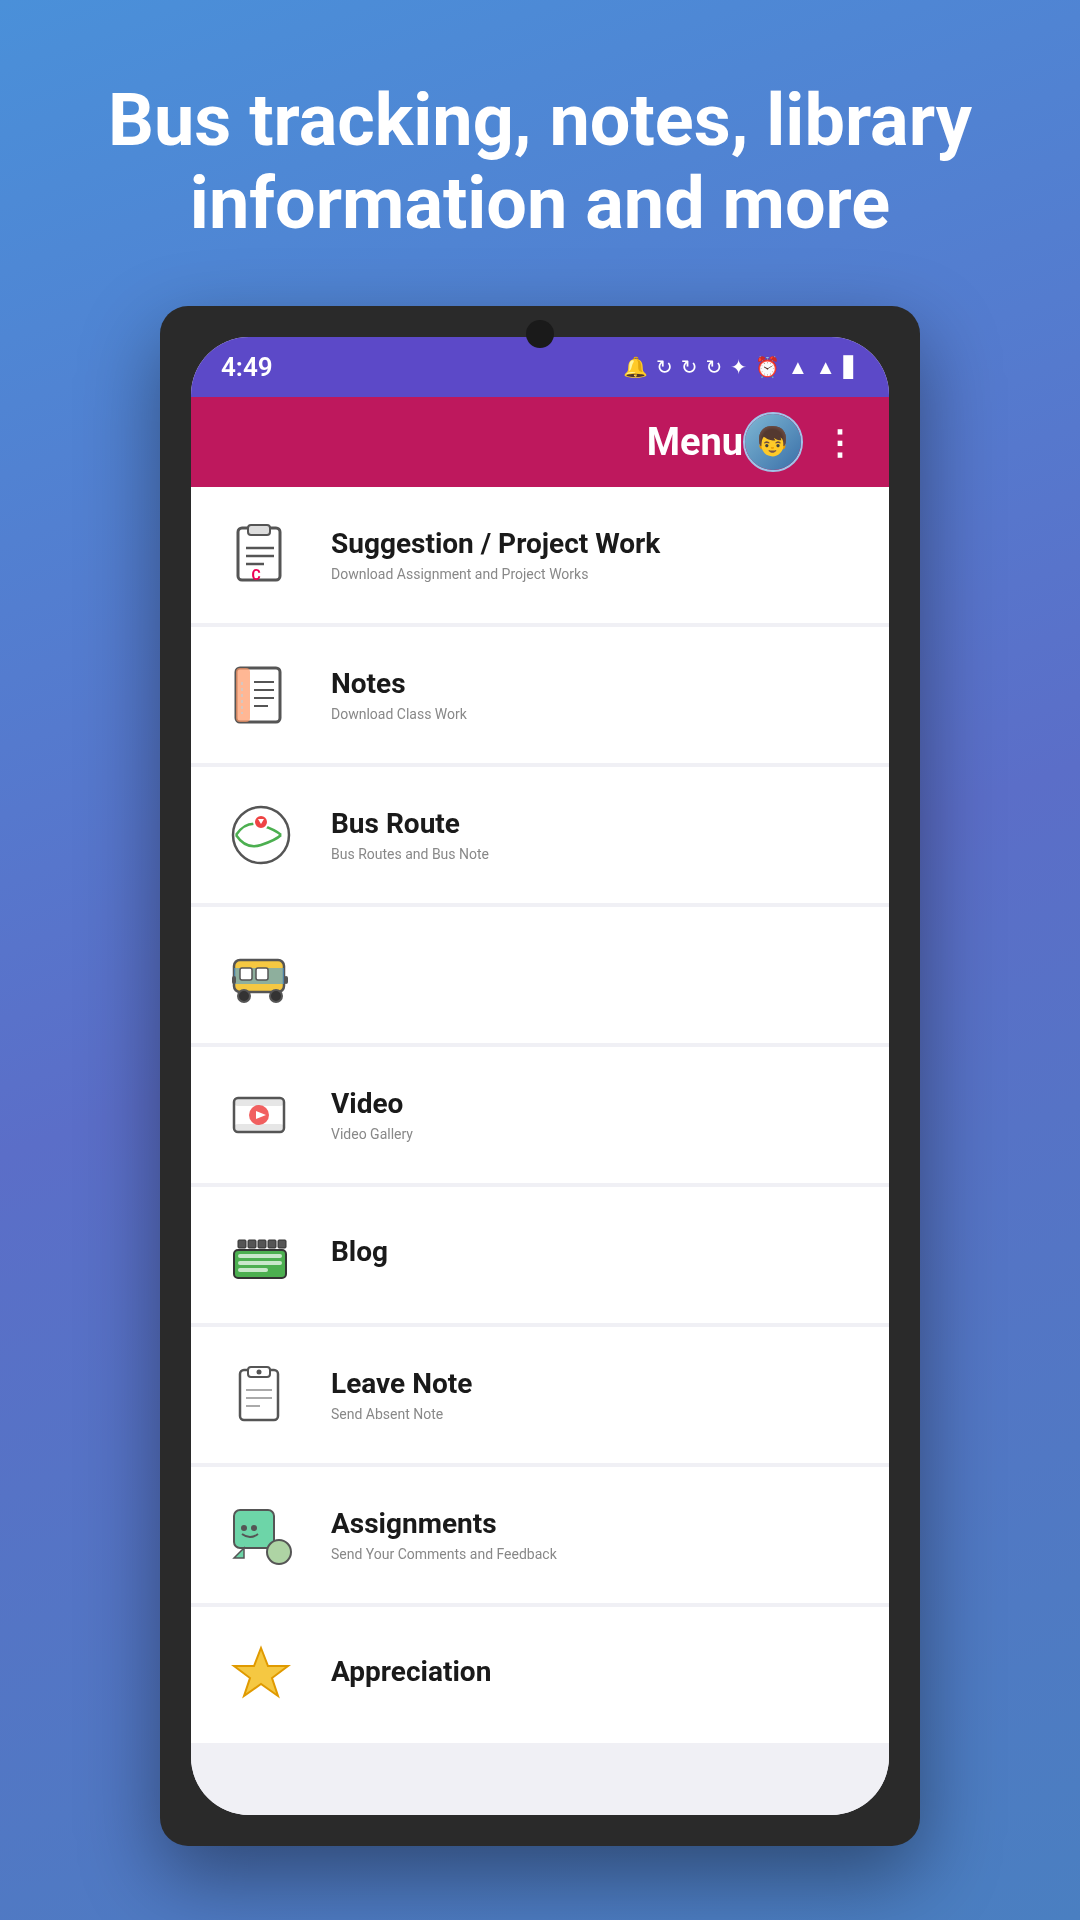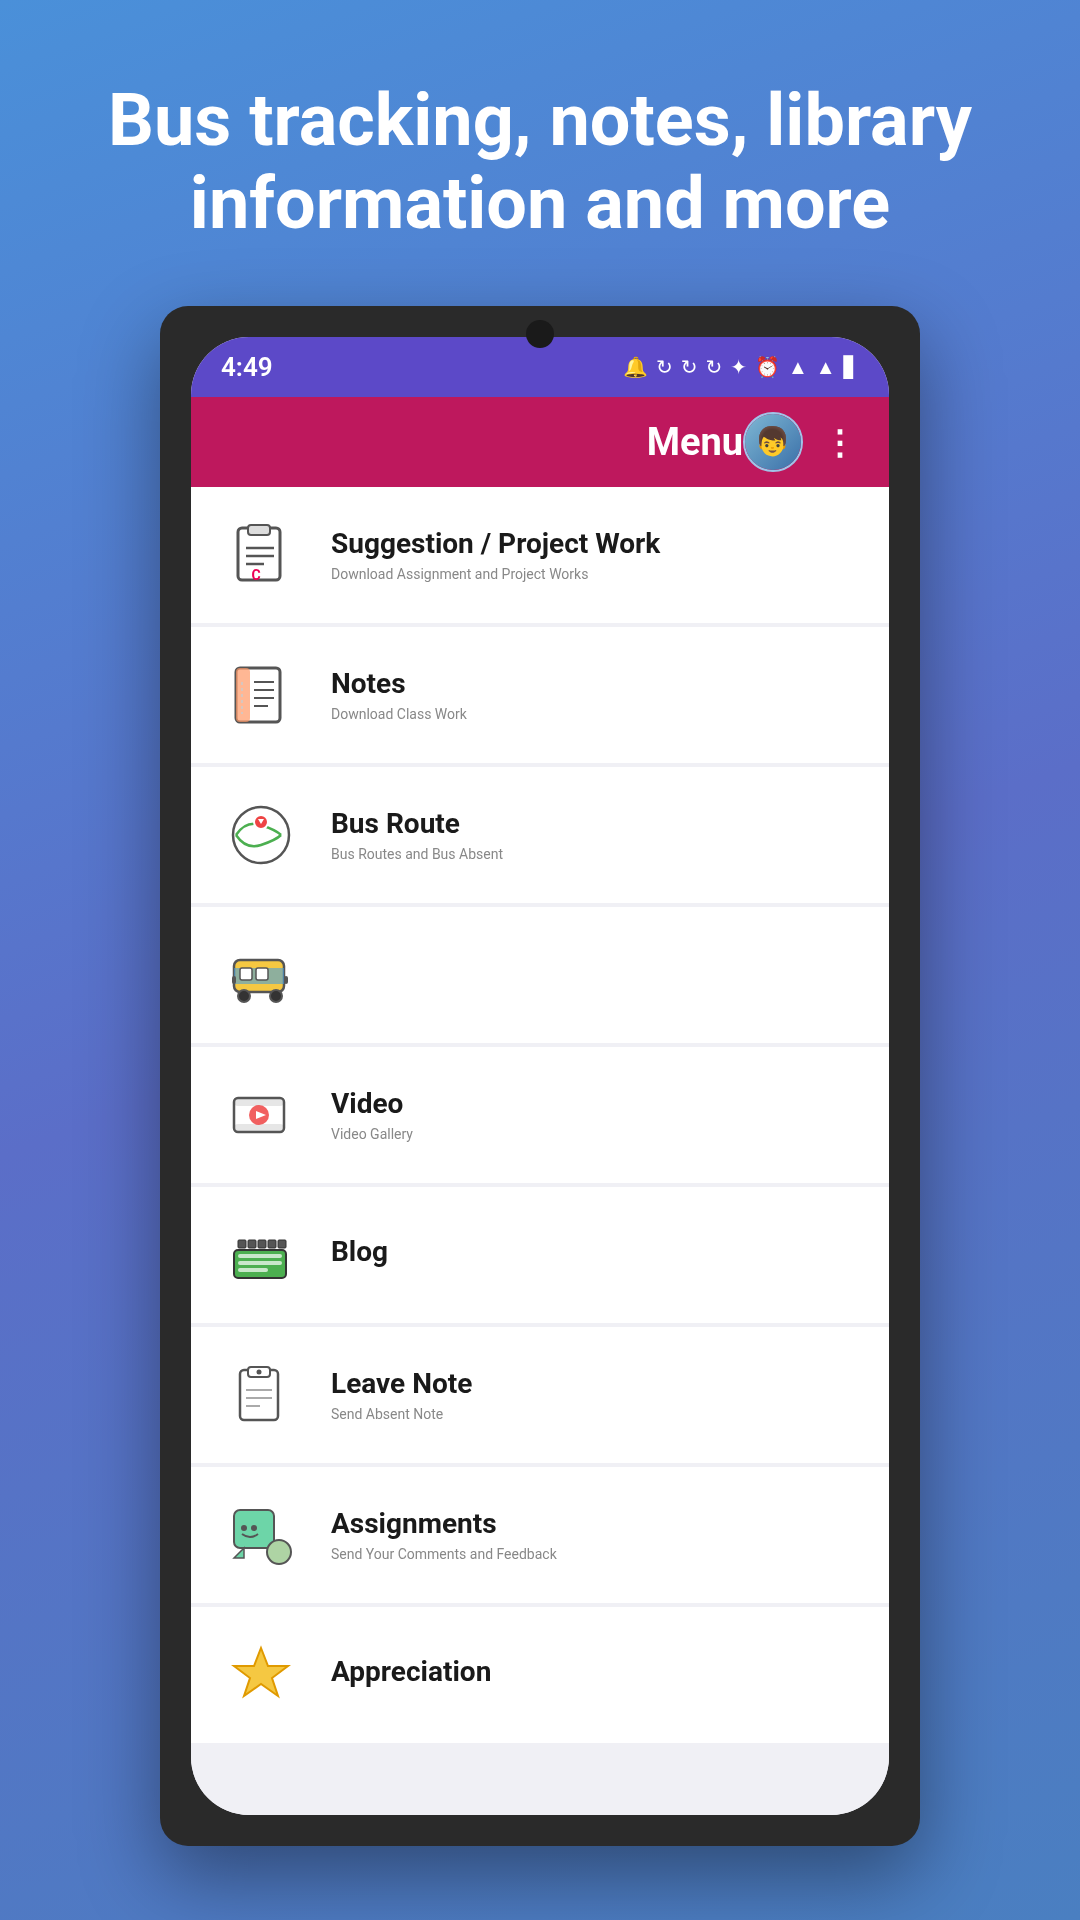--- a/index.html
+++ b/index.html
@@ -276,21 +276,21 @@
           <svg viewBox="0 0 70 70" fill="none" xmlns="http://www.w3.org/2000/svg">
             <circle cx="35" cy="35" r="28" stroke="#555" stroke-width="2.5" fill="white"></circle>
             <path d="M10 35 Q20 20 35 25 Q50 30 55 35" stroke="#4CAF50" stroke-width="2.5" fill="none"></path>
             <path d="M10 35 Q20 50 35 45 Q50 40 55 35" stroke="#4CAF50" stroke-width="2.5" fill="none"></path>
             <circle cx="35" cy="22" r="7" fill="#e44" stroke="white" stroke-width="2"></circle>
             <path d="M32 19 L35 24 L38 19Z" fill="white"></path>
           </svg>
         </div>
         <div class="menu-text">
           <div class="menu-title">Bus Route</div>
-          <div class="menu-subtitle">Bus Routes and Bus Absent</div>
+          <div class="menu-subtitle">Bus Routes and Bus Note</div>
         </div>
       </div>
 
       <div class="menu-item">
         <div class="menu-icon">
           <svg viewBox="0 0 70 70" fill="none" xmlns="http://www.w3.org/2000/svg">
             <rect x="8" y="20" width="50" height="32" rx="6" fill="#f5c842" stroke="#555" stroke-width="2.5"></rect>
             <rect x="8" y="28" width="50" height="16" fill="#4a9eda" opacity="0.6"></rect>
             <rect x="14" y="28" width="12" height="12" rx="2" fill="white" stroke="#555" stroke-width="1.5"></rect>
             <rect x="30" y="28" width="12" height="12" rx="2" fill="white" stroke="#555" stroke-width="1.5"></rect>

